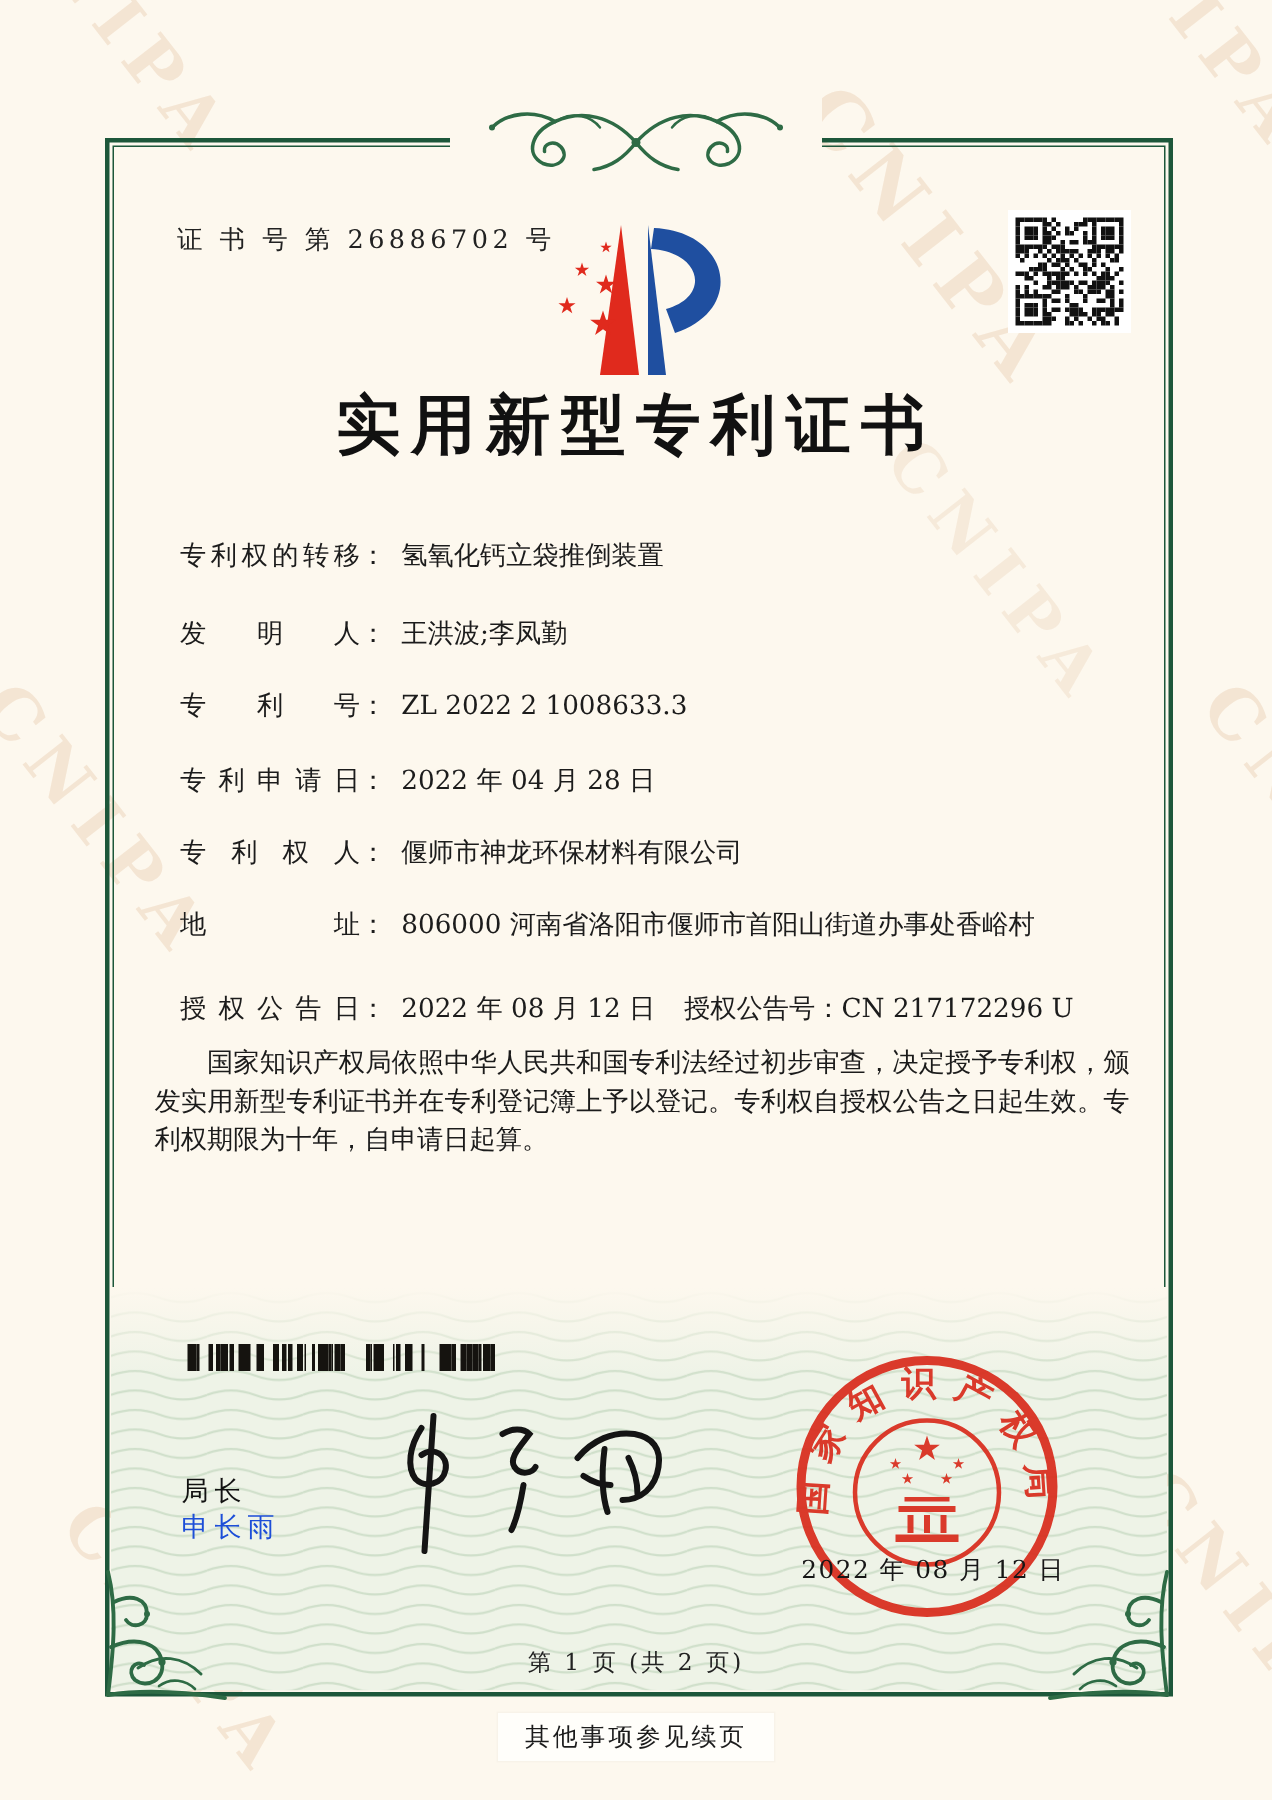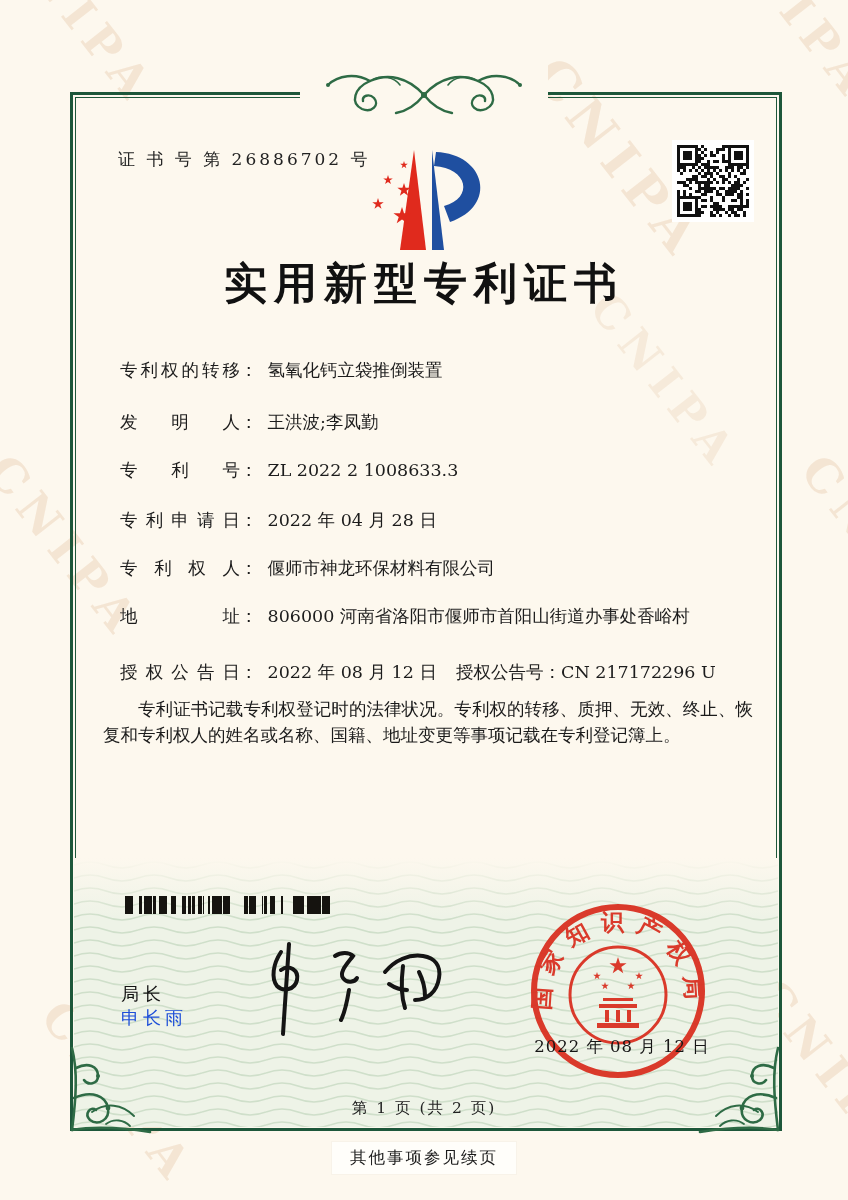--- a/index.html
+++ b/index.html
@@ -791,21 +791,21 @@
   </div>
   <div class="row" style="top:308px;">
     <span class="lbl">授权公告日</span><span class="col">：</span><span class="val">2022 年 08 月 12 日</span>
   </div>
   <div class="row2" style="left:336px; top:308px;">
     <span>授权公告号</span><span>：</span><span style="margin-left:0;">CN 217172296 U</span>
   </div>
 </div>
 
 <div class="paras">
-  <p>专利证书记载专利权登记时的法律状况。专利权的转移、质押、无效、终止、恢复和专利权人的姓名或名称、国籍、地址变更等事项记载在专利登记簿上。</p>
+  <p>国家知识产权局依照中华人民共和国专利法经过初步审查，决定授予专利权，颁发实用新型专利证书并在专利登记簿上予以登记。专利权自授权公告之日起生效。专利权期限为十年，自申请日起算。</p>
 </div>
 
 <div class="barcode" id="barcode">
     <div class="sp" style="width: 3px;"></div>
     <div class="sp" style="width: 2px;"></div>
     <div class="bar" style="width: 3px;"></div>
     <div class="bar" style="width: 3px;"></div>
     <div class="bar" style="width: 1px;"></div>
     <div class="bar" style="width: 1px;"></div>
     <div class="sp" style="width: 1px;"></div>

